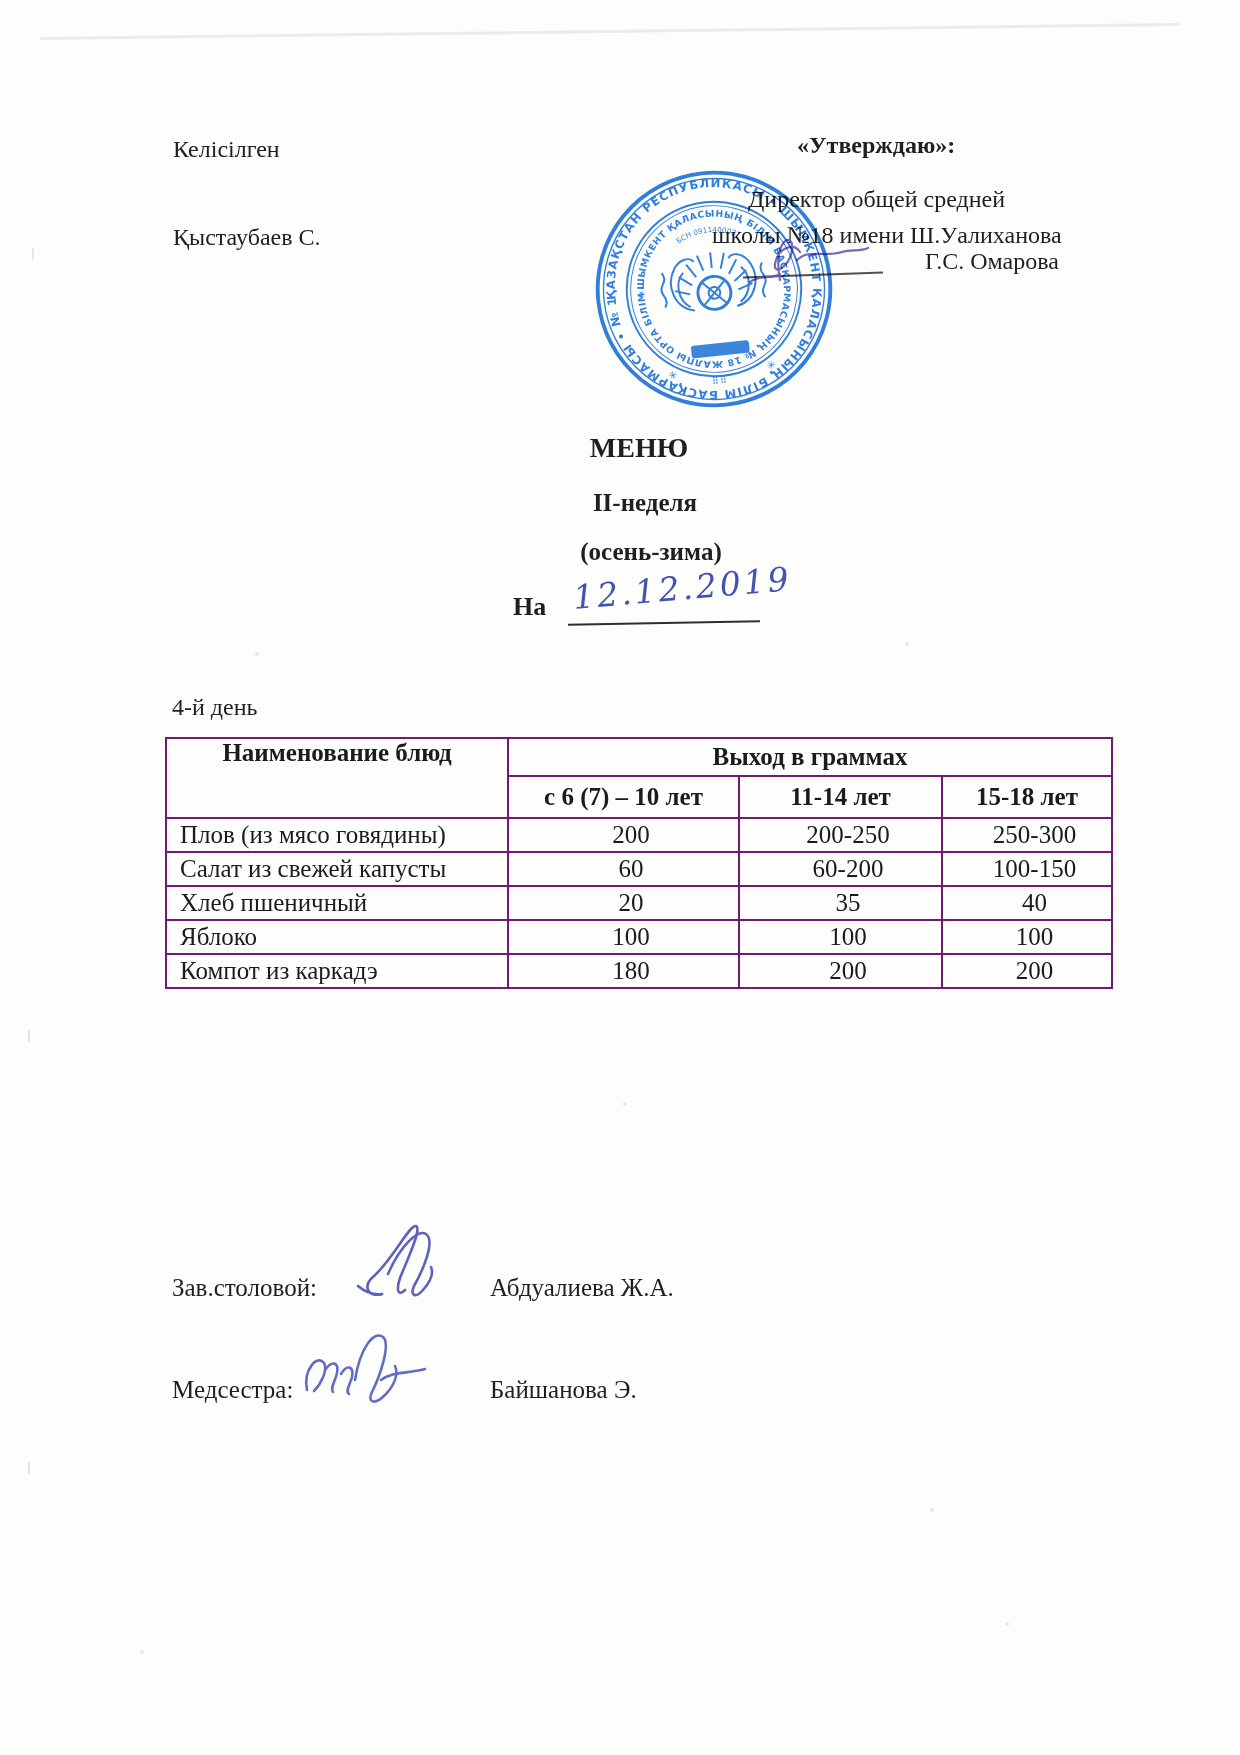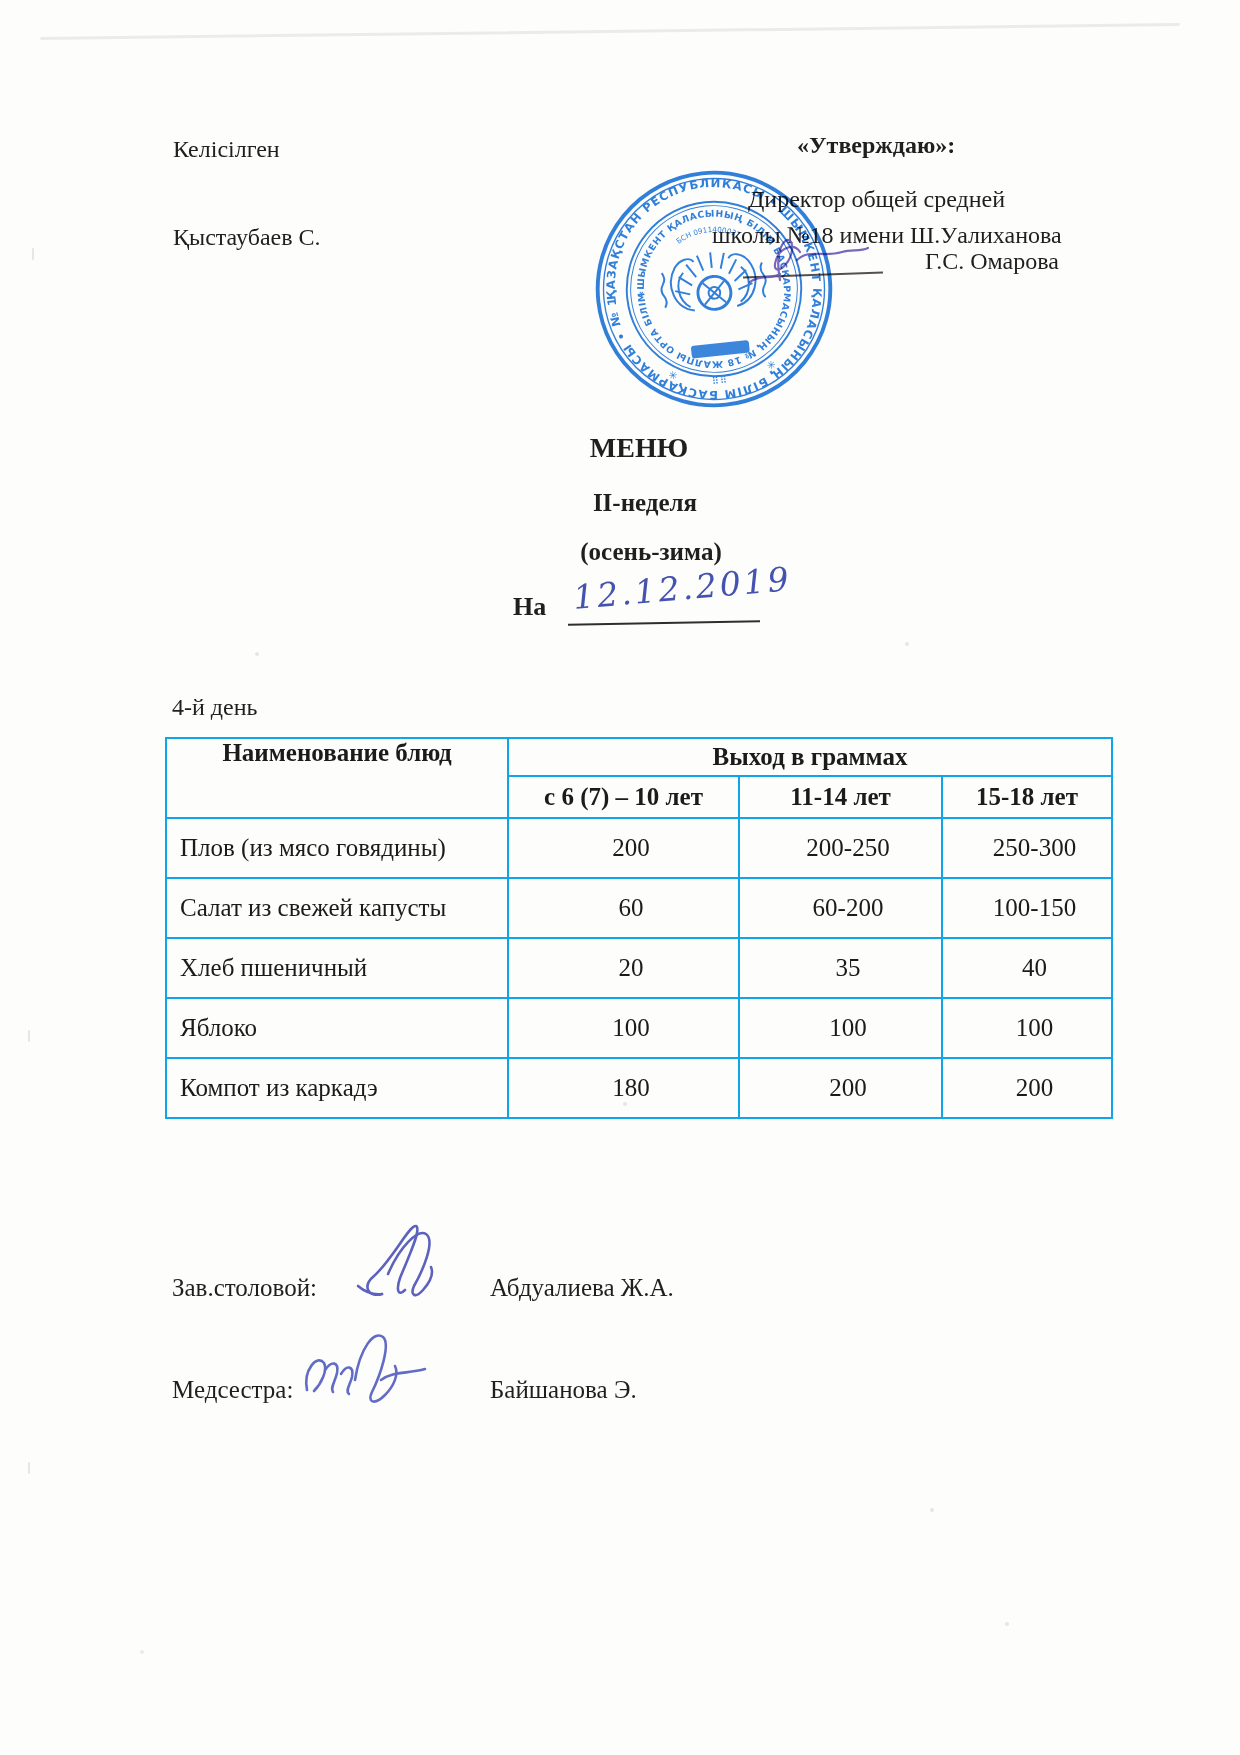--- a/index.html
+++ b/index.html
@@ -12,27 +12,27 @@
   .t { white-space:nowrap; font-size:24px; line-height:1.15;text-align:center; }
   .b { font-weight:bold; }
   .center { text-align:center; }
 
   
   table.menu {
     position:absolute; left:165px; top:737px; width:946px;
     border-collapse:collapse; table-layout:fixed;
     font-size:25px; color:#1b1b1b;
   }
-  table.menu th, table.menu td { border:2px solid #0ea5e9; padding:0 6px; }
+  table.menu th, table.menu td { border:2px solid #701a75; padding:0 6px; }
   table.menu th { font-weight:bold; text-align:center; }
   table.menu td.dish { text-align:left; padding-left:13px; }
   table.menu td.val { text-align:center;padding-left:21px; }
   tr.hdr1 { height:38px; }
   tr.hdr2 { height:42px; }
-  tr.data { height:60px; }
+  tr.data { height:34px; }
   th.dishhead { vertical-align:top; padding-top:5px; }
 
   
   .ink-line { border-top:2px solid #3c3c3c; height:0; }
   .hand-date {
     font-family:"DejaVu Serif",serif; font-style:italic;
     font-size:33px; color:#4553b0; letter-spacing:3px;
     transform:rotate(-5deg); transform-origin:left bottom; display:inline-block;
   }
   svg.sig { overflow:visible; }

